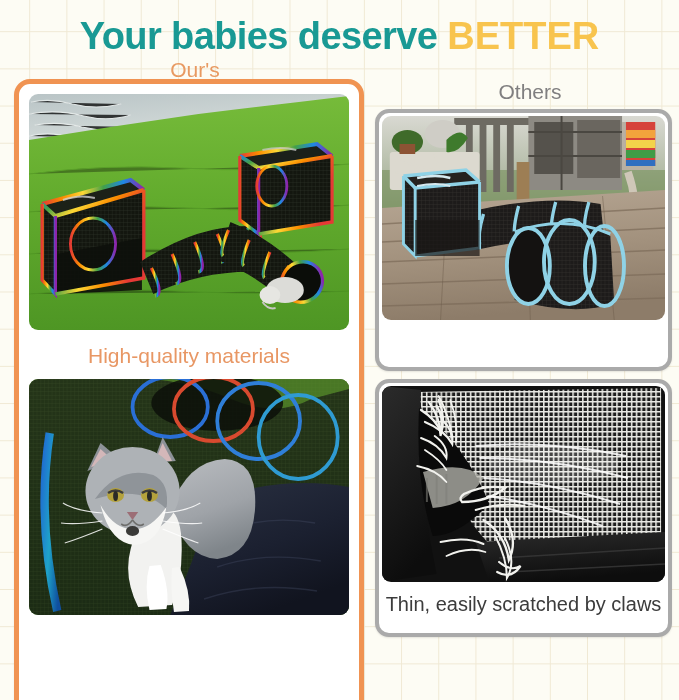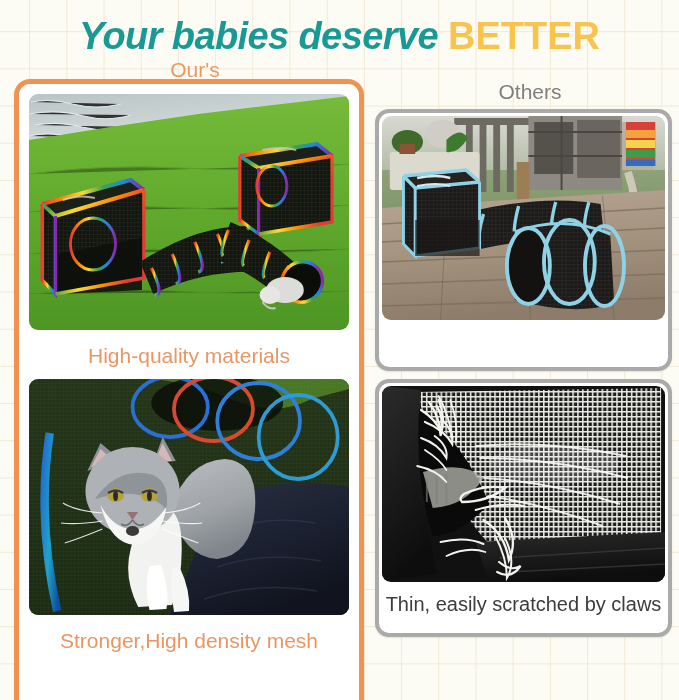--- a/index.html
+++ b/index.html
@@ -33,21 +33,21 @@
     left: 0;
     top: 14px;
     width: 679px;
     text-align: center;
     font-size: 38px;
     font-weight: bold;
     letter-spacing: -0.6px;
     line-height: 44px;
     white-space: nowrap;
   }
-  #headline .teal { color: #199994; font-style: italic; }
+  #headline .teal { color: #199994; }
   #headline .amber { color: #f8c44e; letter-spacing: 0px; }
 
   
   .col-label {
     position: absolute;
     font-size: 21px;
     line-height: 24px;
     white-space: nowrap;
   }
   #label-ours {
@@ -358,21 +358,20 @@
                   <path d="M78 150 q-26 10 -40 14"></path>
                   <path d="M142 134 q26 -2 40 -10"></path>
                   <path d="M142 142 q28 4 42 2"></path>
                   <path d="M142 150 q26 10 38 14"></path>
                 </g>
               </g>
             </g>
           </svg>
         </div>
       </div>
-      <div class="ours-caption">Stronger,High density mesh</div>
     </div>
   </div>
 
   <div class="others-card" id="others-card-top">
     <div class="others-photo" id="others-photo-top">
       <div class="scene">
         <svg viewBox="0 0 290 204" preserveAspectRatio="none">
           <defs>
             <linearGradient id="deckG" x1="0" y1="0" x2="0.2" y2="1">
               <stop offset="0%" stop-color="#b7a794"></stop>

